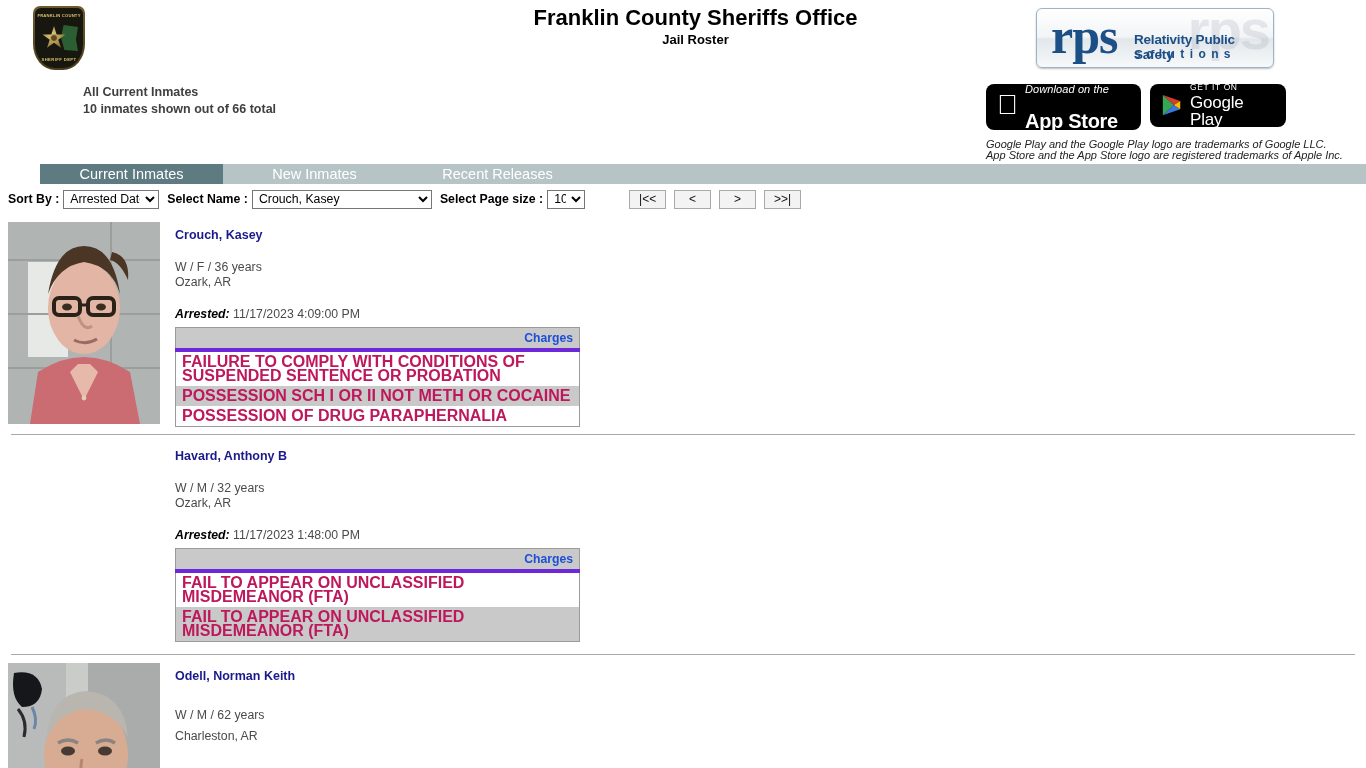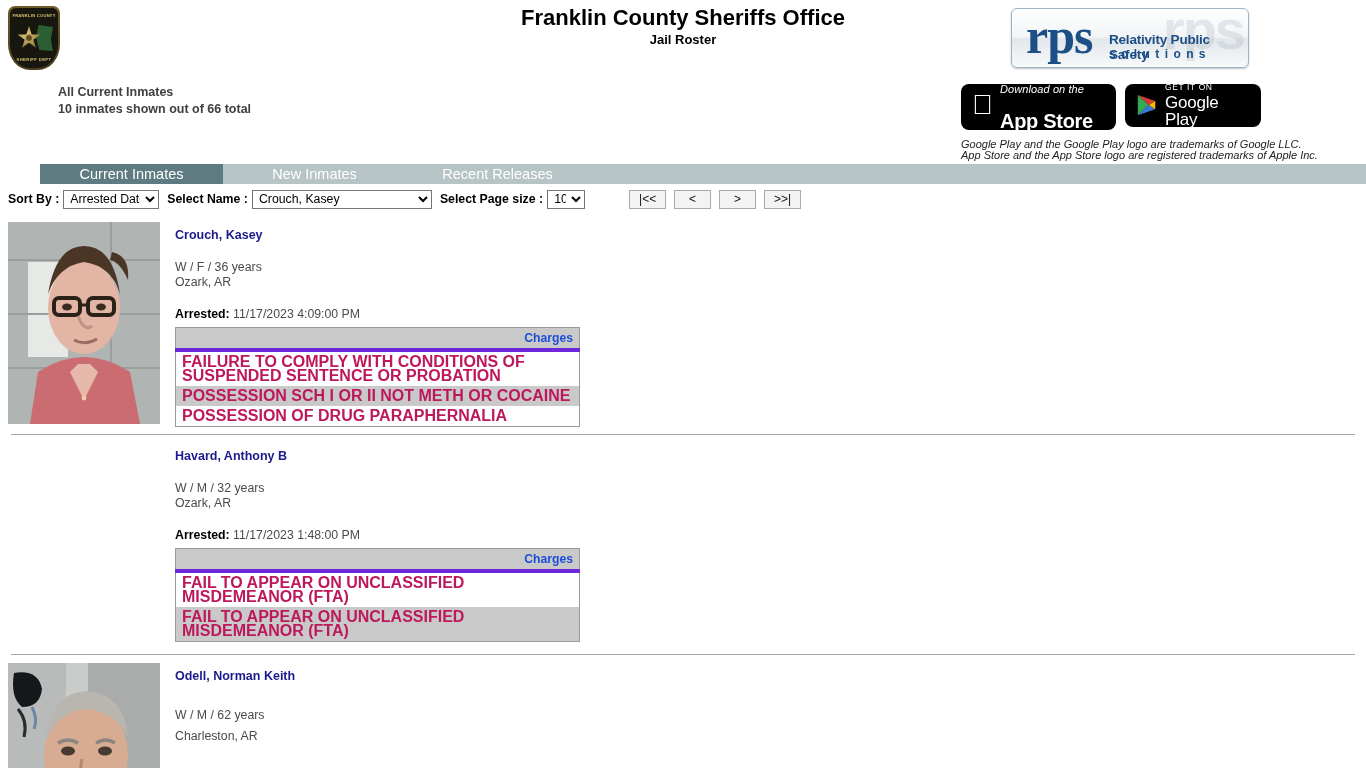--- a/index.html
+++ b/index.html
@@ -5,21 +5,21 @@
 <style>
   * { box-sizing: border-box; }
   html, body {
     margin: 0; padding: 0;
     width: 1366px; height: 768px;
     overflow: hidden;
     background: #ffffff;
     font-family: "Liberation Sans", sans-serif;
     color: #000;
   }
-  .page { position: relative; width: 1366px; height: 704px; }
+  .page { position: relative; width: 1366px; height: 704px; padding-left: 25px; }
 
   
   .header { position: relative; height: 160px; }
 
   .badge {
     position: absolute; left: 8px; top: 6px;
     width: 52px; height: 64px;
     border-radius: 7px 7px 22px 22px / 7px 7px 26px 26px;
     background: linear-gradient(#6e5c2c, #4a3d1c);
     padding: 2px;
@@ -177,21 +177,21 @@
   .info-cell { padding-top: 11px; }
 
   .inmate-name {
     font-size: 12.5px; font-weight: bold; color: #1a1a8c;
     text-decoration: none; cursor: pointer;
   }
   .demo { font-size: 12.3px; color: #4a4a4a; line-height: 15px; }
   .demo-gap-1 { height: 17px; }
   .demo-gap-2 { height: 21px; }
   .arrested { font-size: 12.3px; color: #4a4a4a; }
-  .arrested b { color: #000; }
+  .arrested b { color: #000; font-style: italic; }
 
   table.charges {
     border-collapse: collapse; width: 405px; margin-top: 6px;
     border: 1px solid #9a9a9a;
   }
   table.charges th {
     background: #c9c9c9; text-align: right;
     font-size: 12.2px; font-weight: bold; color: #1d4ed8;
     padding: 3px 6px; border-bottom: 4px solid #6d28d9;
   }

